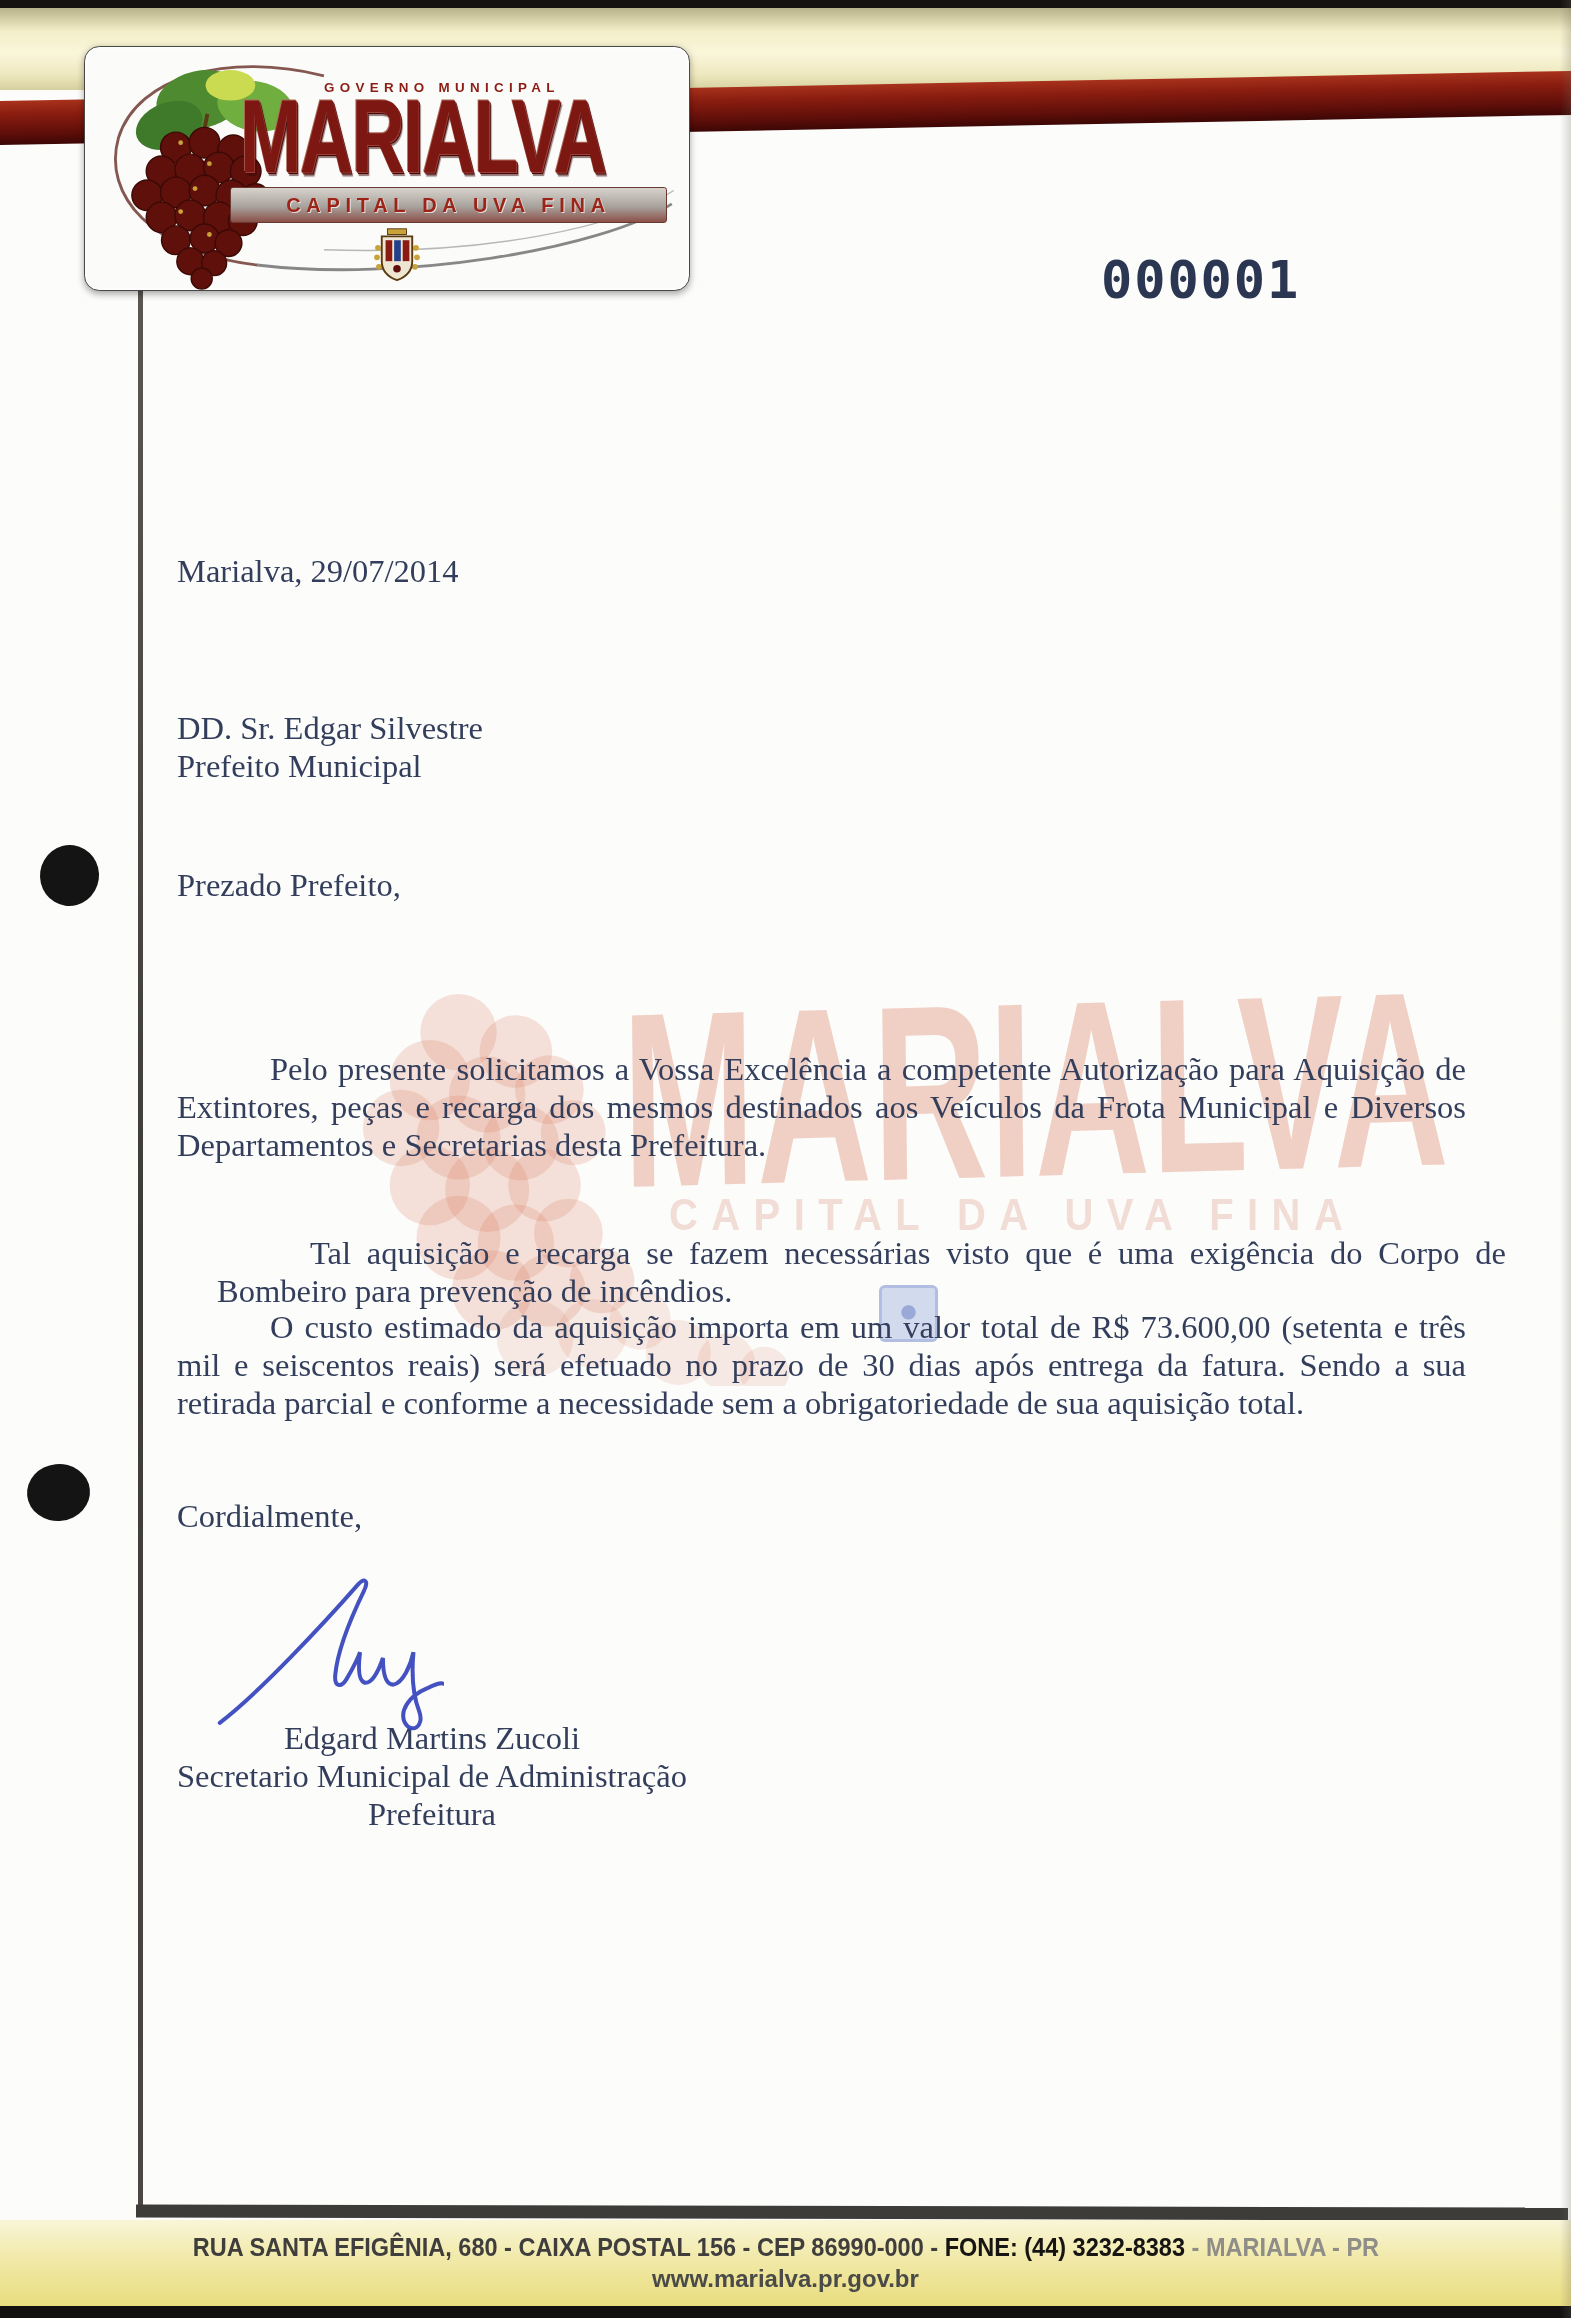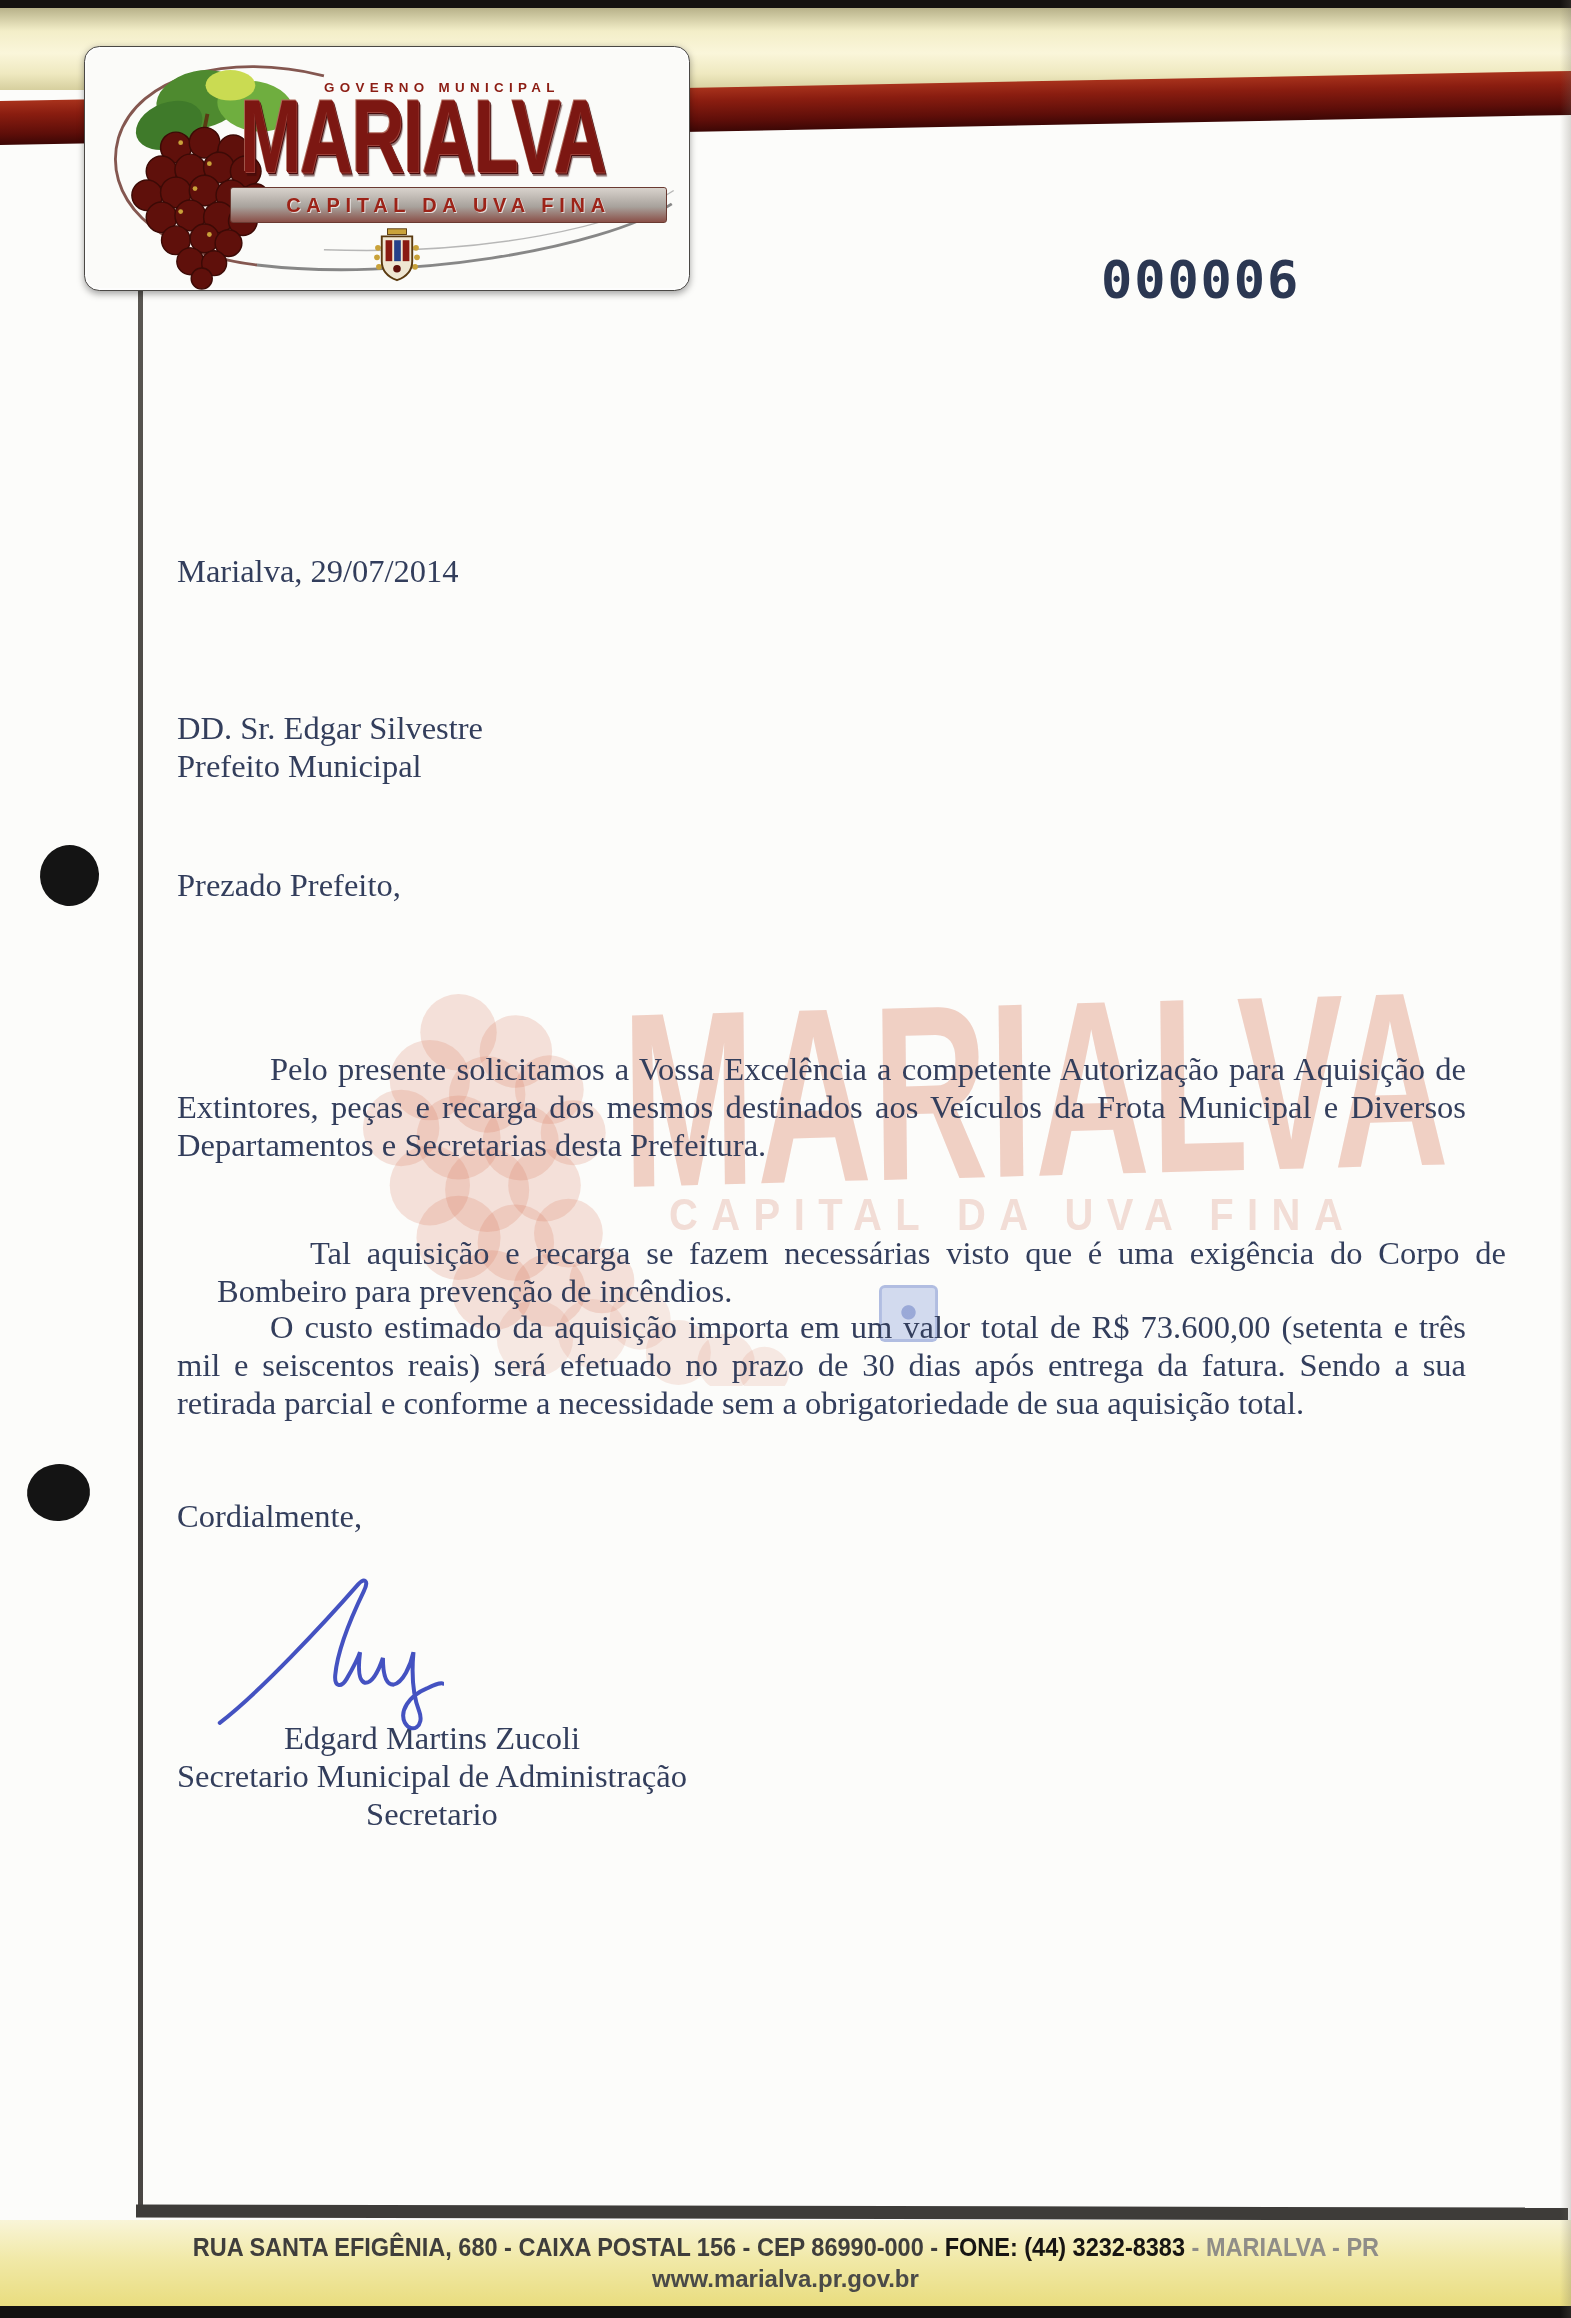--- a/index.html
+++ b/index.html
@@ -166,21 +166,21 @@
       <rect x="32" y="16" width="7" height="22" fill="#8a1a12"></rect>
       <circle cx="26" cy="46" r="4" fill="#5f100b"></circle>
     </svg>
   </div>
 
   <div class="frame-left"></div>
   <div class="frame-bottom"></div>
   <div class="punch p1"></div>
   <div class="punch p2"></div>
 
-  <div class="stamp-number">000006</div>
+  <div class="stamp-number">000001</div>
 
   <div class="wm-text">MARIALVA</div>
   <svg class="wm-grapes" width="612" height="411" viewBox="0 0 640 430">
     <g fill="rgba(216,116,86,0.20)">
       <circle cx="150" cy="60" r="40"></circle>
         <circle cx="210" cy="80" r="38"></circle>
         <circle cx="120" cy="110" r="42"></circle>
       <circle cx="180" cy="125" r="40"></circle>
         <circle cx="245" cy="120" r="36"></circle>
         <circle cx="90" cy="160" r="40"></circle>
@@ -226,21 +226,21 @@
              C 145 102, 150 92, 152 86 C 150 102, 150 116, 157 118
              C 165 119, 172 104, 176 92 C 176 106, 178 120, 187 120
              C 197 118, 205 100, 208 86 C 206 108, 207 130, 214 148
              C 220 164, 206 172, 199 160 C 193 148, 203 132, 222 124
              C 232 119, 238 118, 239 119" fill="none" stroke="#3a49be" stroke-width="4.2" stroke-linecap="round" opacity="0.95"></path>
   </svg>
 
   <div class="content-el signer">
     <div>Edgard Martins Zucoli</div>
     <div>Secretario Municipal de Administração</div>
-    <div>Secretario</div>
+    <div>Prefeitura</div>
   </div>
 
   <div class="footer-band">
     <div class="f-line1"><span>RUA SANTA EFIGÊNIA, 680 - CAIXA POSTAL 156 - CEP 86990-000 - </span><span class="f-bold">FONE: (44) 3232-8383</span><span class="f-gray"> - MARIALVA - PR</span></div>
     <div class="f-line2">www.marialva.pr.gov.br</div>
   </div>
   <div class="bar-bottom"></div>
 
   <div class="edge-right"></div>
 </div>

